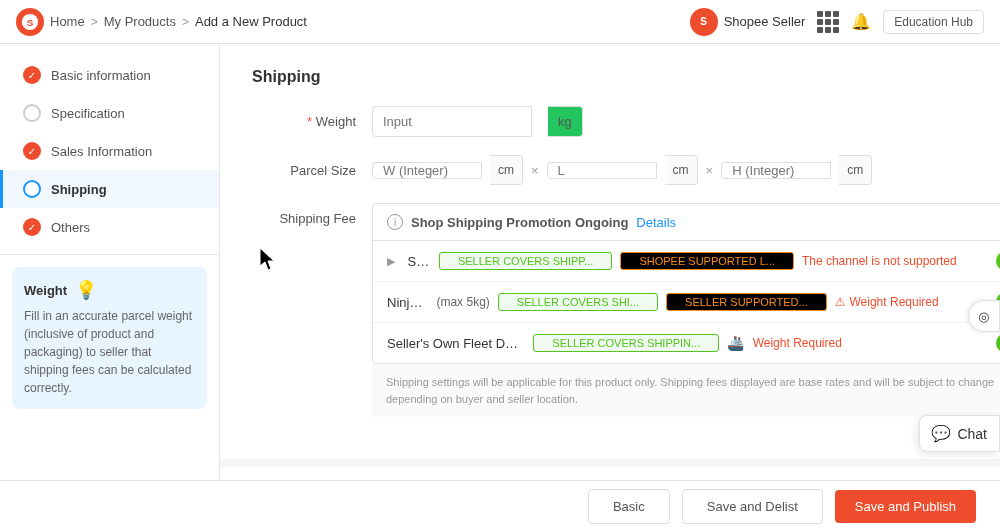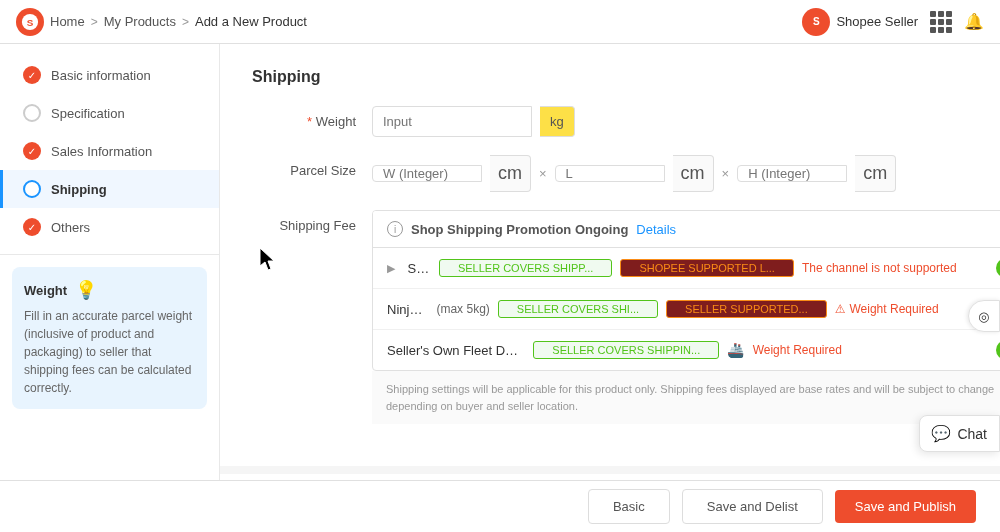--- a/index.html
+++ b/index.html
@@ -45,45 +45,45 @@
     .section { background: white; margin-bottom: 8px; padding: 24px 32px; }
     .section-title { font-size: 16px; font-weight: 600; color: #333; margin-bottom: 20px; }
 
     
     .form-row { display: flex; align-items: flex-start; margin-bottom: 18px; }
     .form-label { width: 120px; padding-top: 8px; font-size: 13px; color: #555; text-align: right; padding-right: 16px; flex-shrink: 0; }
     .form-label.required::before { content: "* "; color: #ee4d2d; }
     .form-control { flex: 1; }
 
     
-    .weight-input-wrap { display: flex; align-items: center; gap: 8px; }
+    .weight-input-wrap { display: flex; align-items: center; gap: 16px; }
     .weight-input { border: 1px solid #ddd; padding: 7px 10px; width: 160px; border-radius: 4px 0 0 4px; font-size: 13px; color: #999; outline: none; }
-    .weight-unit { border: 1px solid #ddd; border-left: none; padding: 7px 10px; background: #fde047; color: #555; font-size: 13px; border-radius: 0 4px 4px 0; }
+    .weight-unit { border: 1px solid #ddd; border-left: none; padding: 7px 10px; background: #22c55e; color: #555; font-size: 13px; border-radius: 0 4px 4px 0; }
 
     
     .parcel-size-wrap { display: flex; align-items: center; gap: 8px; }
     .parcel-input { border: 1px solid #ddd; padding: 0 10px; width: 110px; border-radius: 4px 0 0 4px; font-size: 13px; color: #999; outline: none; }
-    .parcel-unit { border: 1px solid #ddd; border-left: none; padding: 7px 8px; background: #fafafa; color: #555; font-size: 18px; border-radius: 0 4px 4px 0; }
+    .parcel-unit { border: 1px solid #ddd; border-left: none; padding: 7px 8px; background: #fafafa; color: #555; font-size: 12px; border-radius: 0 4px 4px 0; }
     .parcel-x { color: #999; font-size: 13px; }
 
     
     .shipping-fee-box { border: 1px solid #e0e0e0; border-radius: 4px; overflow: hidden; }
     .shipping-fee-header { padding: 10px 14px; background: #fff; display: flex; align-items: center; gap: 8px; border-bottom: 1px solid #e0e0e0; }
     .info-icon { width: 16px; height: 16px; border-radius: 50%; border: 1.5px solid #999; display: flex; align-items: center; justify-content: center; font-size: 10px; color: #999; flex-shrink: 0; }
     .fee-promo-text { font-size: 13px; color: #555; font-weight: bold; }
     .fee-details-link { color: #1a94ff; font-size: 13px; cursor: pointer; text-decoration: none; text-align: right; }
 
     
     .delivery-row { display: flex; align-items: center; padding: 10px 14px; border-bottom: 1px solid #f0f0f0; gap: 8px; }
     .delivery-row:last-child { border-bottom: none; }
     .expand-arrow { color: #999; font-size: 11px; cursor: pointer; margin-right: 4px; }
     .delivery-name { font-size: 13px; color: #333; flex: 1; min-width: 0; white-space: nowrap; overflow: hidden; text-overflow: ellipsis; max-width: 200px; }
     .tag { padding: 2px 18px; border-radius: 3px; font-size: 11px; white-space: nowrap; flex-shrink: 0; }
     .tag-green { background: #f0faf0; border: 1px solid #52c41a; color: #52c41a; }
-    .tag-orange { background: #7f1d1d; border: 1px solid #fa8c16; color: #fa8c16; }
+    .tag-orange { background: #000000; border: 1px solid #fa8c16; color: #fa8c16; }
     .error-text { color: #ee4d2d; font-size: 12px; flex-shrink: 0; }
     .weight-req-text { color: #ee4d2d; font-size: 12px; flex-shrink: 0; display: flex; align-items: center; gap: 4px; }
     .toggle { width: 36px; height: 20px; border-radius: 10px; background: #52c41a; position: relative; flex-shrink: 0; cursor: pointer; }
     .toggle-knob { width: 16px; height: 16px; border-radius: 50%; background: white; position: absolute; top: 2px; right: 2px; transition: 0.2s; }
     .delivery-spacer { flex: 1; }
     .ship-icon { font-size: 14px; color: #999; }
 
     .shipping-note { padding: 10px 14px; font-size: 11px; color: #999; line-height: 1.5; background: #fafafa; }
 
     
@@ -139,20 +139,21 @@
         <div class="grid-dot"></div>
         <div class="grid-dot"></div>
       <div class="grid-dot"></div>
         <div class="grid-dot"></div>
         <div class="grid-dot"></div>
       <div class="grid-dot"></div>
         <div class="grid-dot"></div>
         <div class="grid-dot"></div>
     </div>
     <button class="bell-btn">🔔</button>
+    <button class="edu-hub-btn">Education Hub</button>
   </div>
 </div>
 
 <div class="main-layout">
 
   <div class="sidebar">
     <div class="sidebar-item">
       <div class="status-icon done">✓</div>
       <span>Basic information</span>
     </div>

